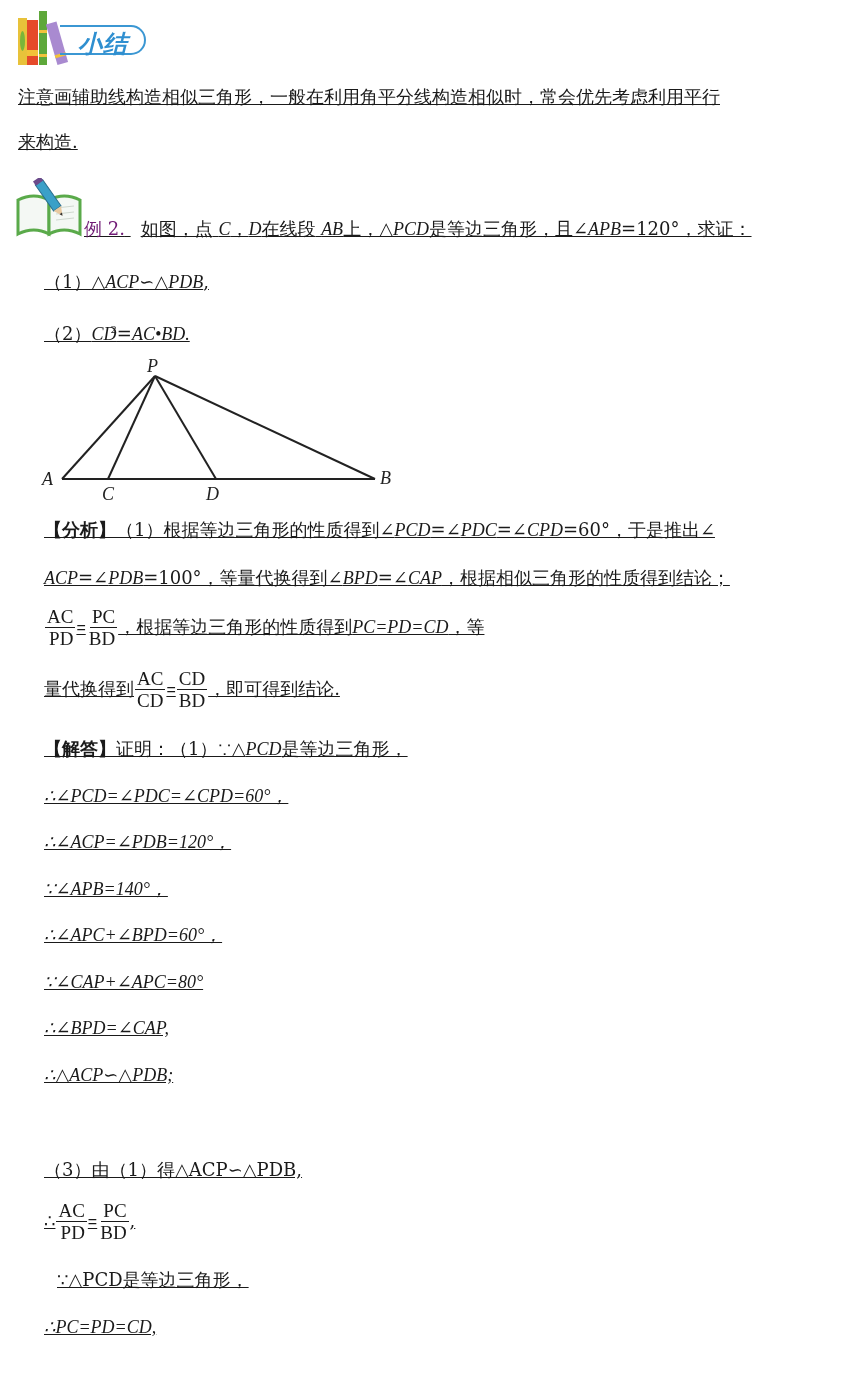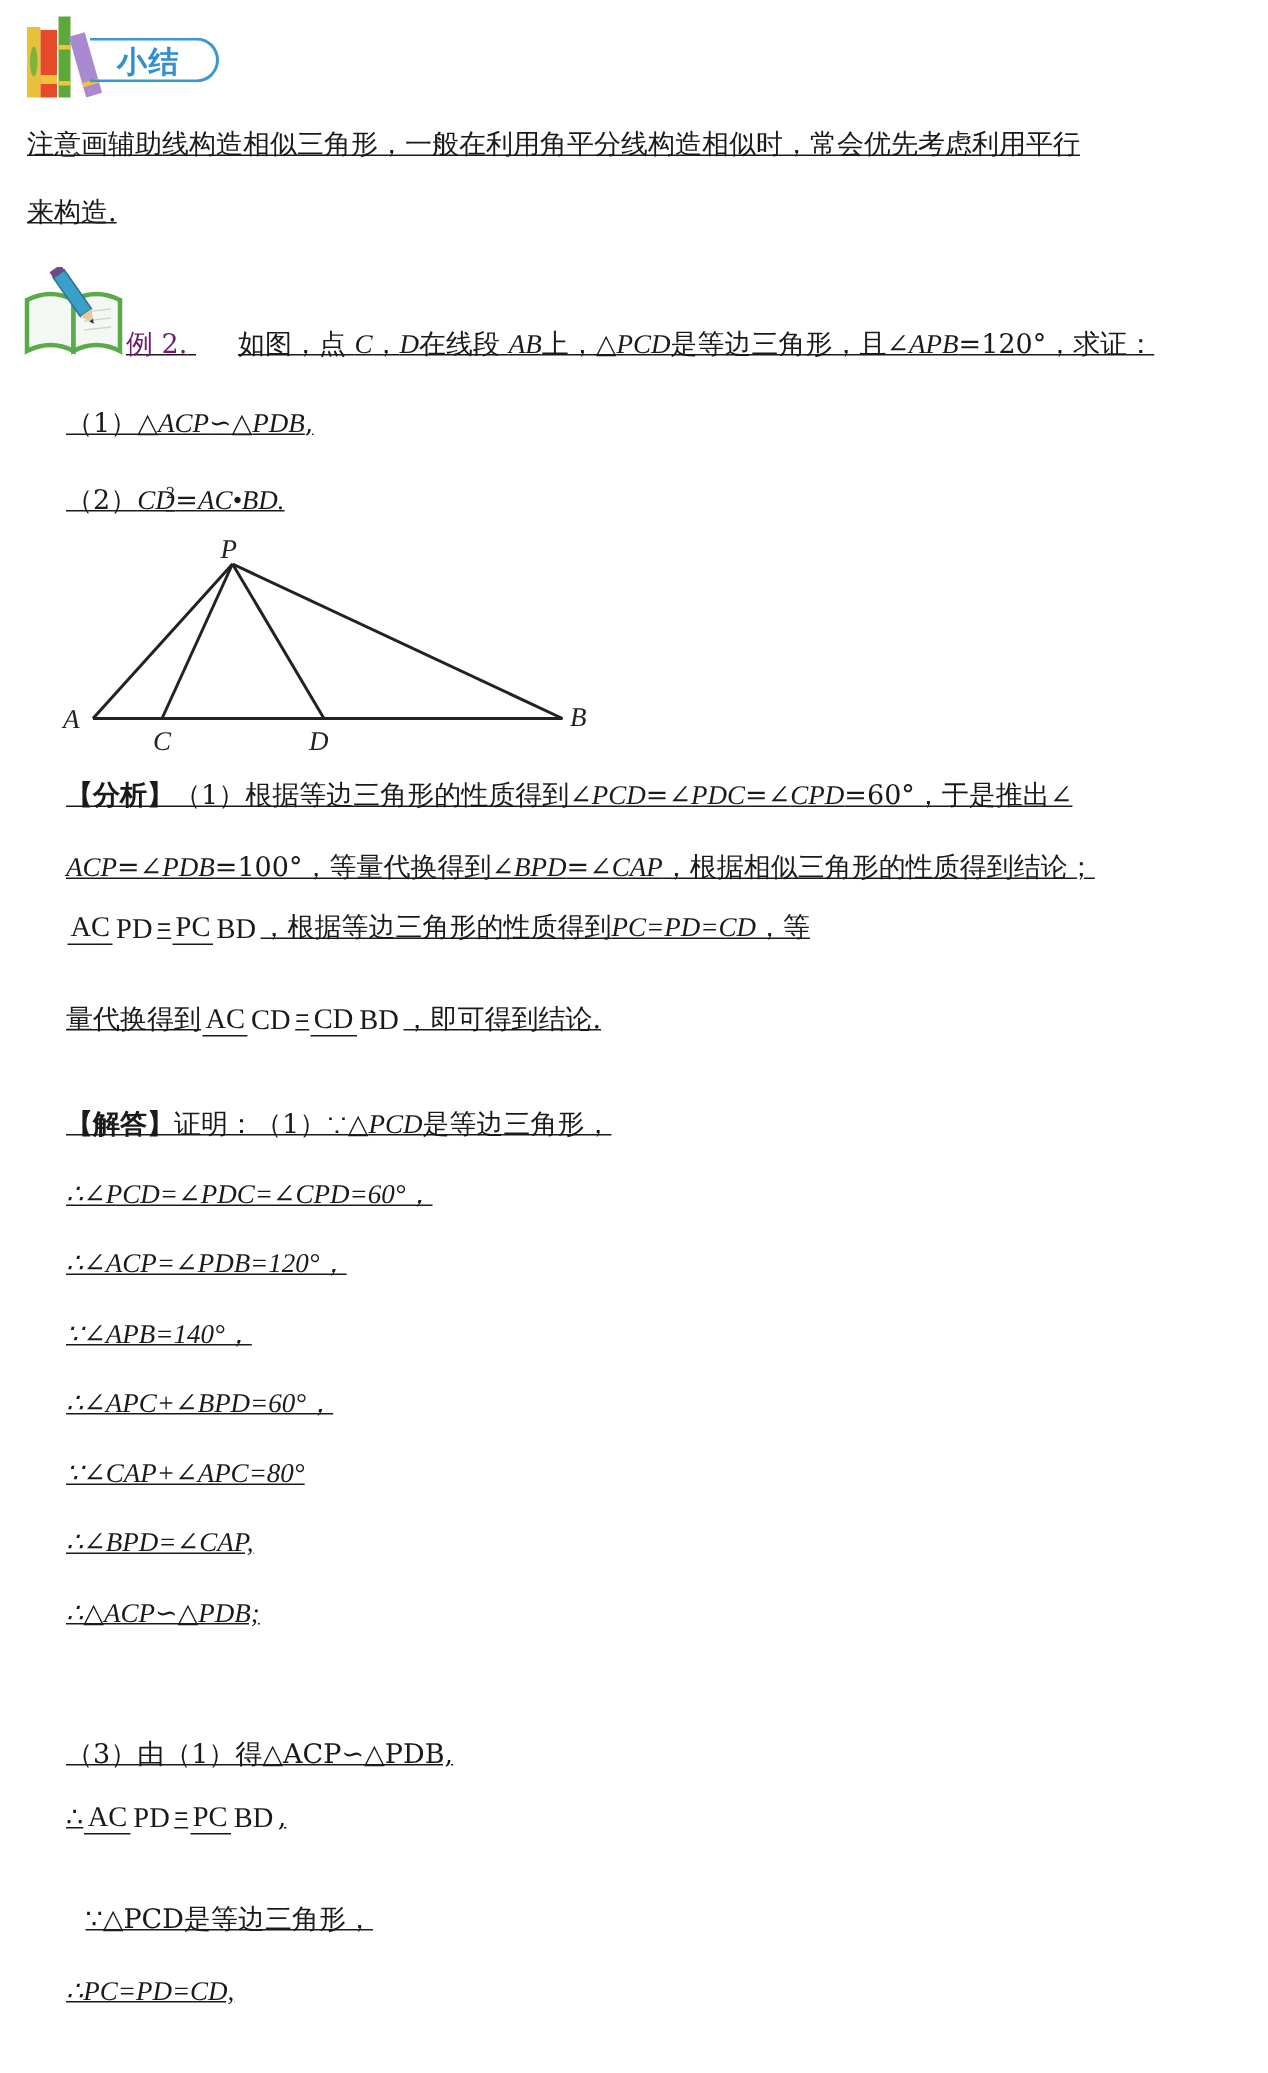--- a/index.html
+++ b/index.html
@@ -2,29 +2,29 @@
 <html><head>
 <meta charset="utf-8">
 <style>
   html, body { margin:0; padding:0; background:#ffffff; }
   body { width:845px; height:1382px; position:relative; overflow:hidden;
          font-family: "DejaVu Serif", "Liberation Serif", serif; color:#1a1a1a; }
   .abs { position:absolute; white-space:nowrap; }
   .line { font-size:18px; line-height:24px;text-decoration:underline; }
   i, .it { font-style:italic; font-family:"Liberation Serif", "DejaVu Serif", serif; }
   .red { color:#701a75; }
-  .frac { display:inline-flex; flex-direction:row; align-items:flex-end; vertical-align:middle;
+  .frac { display:inline-flex; flex-direction:column; align-items:flex-end; vertical-align:middle;
           font-family:"Liberation Serif", serif; font-size:19px; line-height:21px; margin:0 1px; }
   .frac .num { border-bottom:1.3px solid #1a1a1a; padding:0 2px; }
   .frac .den { padding:0 2px; }
   .eq { font-family:"Liberation Sans", sans-serif; font-size:16px; vertical-align:middle; }
   .badge { position:absolute; left:60px; top:25px; width:86px; height:30px; border:2px solid #3b97d3;
            border-radius:0 16px 16px 0; border-left:none; box-sizing:border-box; }
   .badge-text { position:absolute; left:78px; top:28px; font-family:"DejaVu Sans", sans-serif;
-                font-size:20px; color:#2f8fd0; font-weight:bold; letter-spacing:1px; }
+                font-size:24px; color:#2f8fd0; font-weight:bold; letter-spacing:1px;font-style:italic; }
 </style>
 </head>
 <body>
 
 <div>
   <svg class="abs" style="left:18px;top:10px" width="52" height="58">
     <rect x="0" y="8" width="9" height="47" fill="#e8c23a"></rect>
     <ellipse cx="4.5" cy="31" rx="2.5" ry="10" fill="#7ab53a"></ellipse>
     <rect x="9" y="10" width="11" height="45" fill="#e54a2a"></rect>
     <rect x="9" y="40" width="11" height="6" fill="#f2c23a"></rect>
@@ -52,21 +52,21 @@
   <g transform="rotate(-35 36 22)">
     <rect x="31" y="0" width="9" height="32" fill="#3aa0c8" stroke="#2a6f8f" stroke-width="1"></rect>
     <rect x="31" y="-4" width="9" height="5" fill="#6b4a8a"></rect>
     <polygon points="31,32 40,32 35.5,41" fill="#e8c9a0"></polygon>
     <polygon points="34,38 37,38 35.5,41" fill="#333"></polygon>
   </g>
 </svg>
 
 <div class="abs line" style="left:84px;top:217px">
   <span class="red">例 2.</span>
-  <span style="margin-left:28px">如图，点</span>
+  <span style="margin-left:10px">如图，点</span>
   <i>C</i><span>，</span><i>D</i><span>在线段</span>
   <i>AB</i><span>上，△</span><i>PCD</i><span>是等边三角形，且∠</span><i>APB</i><span>=120°，求证：</span>
 </div>
 
 <div class="abs line" style="left:44px;top:270px">
   <span>（1）△</span><i>ACP</i><span>∽△</span><i>PDB</i><span>,</span>
 </div>
 
 <div class="abs line" style="left:44px;top:318px">
   <span>（2）</span><i>CD</i><sup style="font-size:10px;margin-left:-6px">2</sup><span>=</span><i>AC•BD.</i>

